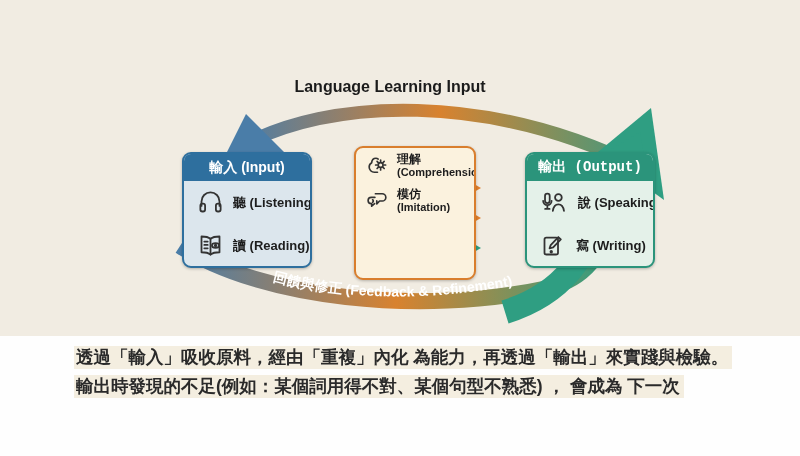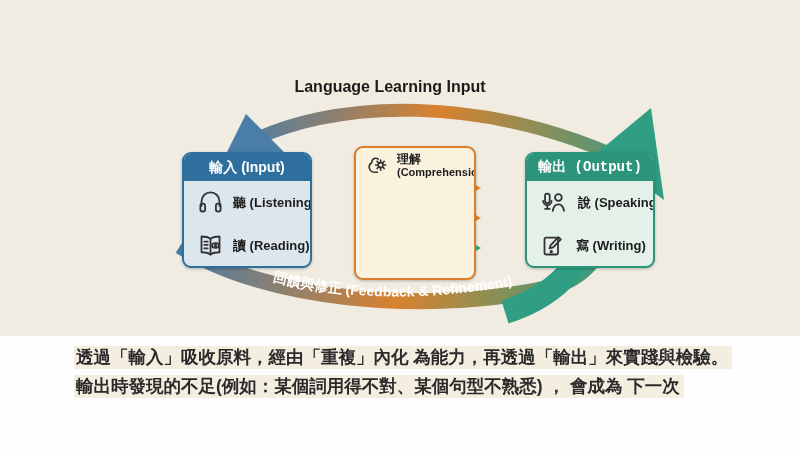--- a/index.html
+++ b/index.html
@@ -148,20 +148,31 @@
       <svg class="icn" width="25" height="25" viewBox="0 0 24 24">
         <path d="M12 18.5H9a5 5 0 0 1-5-5c0-1.8 1-3.4 2.4-4.2C6.6 6.8 8.3 5 10.5 5c.9 0 1.6.3 2.2.8"></path>
         <circle cx="15" cy="11.5" r="2.3"></circle>
         <path d="M15 8.2v-1.5M15 14.8v1.5M18.3 11.5h1.5M11.7 11.5h-1.5M17.3 9.2l1.1-1.1M12.7 13.8l-1.1 1.1M17.3 13.8l1.1 1.1M12.7 9.2l-1.1-1.1"></path>
       </svg>
       <span class="lbl2">
         <span class="cjk">理解</span>
         <span class="en">(Comprehension)</span>
       </span>
     </div>
+    <div class="row">
+      <svg class="icn" width="25" height="25" viewBox="0 0 24 24">
+        <path d="M10 5.5h6.5A3.5 3.5 0 0 1 20 9c0 2-1.6 3.5-3.5 3.5H14l-2.7 2.7V12.4"></path>
+        <path d="M9.5 9H6a3 3 0 0 0-3 3c0 1.7 1.3 3 3 3h.4v2.5l2.8-2.6"></path>
+        <path d="M7.3 11.3c.9.5.9 1.9 0 2.4"></path>
+      </svg>
+      <span class="lbl2">
+        <span class="cjk">模仿</span>
+        <span class="en">(Imitation)</span>
+      </span>
+    </div>
   </div>
 
   <div class="fbox box-output">
     <div class="hd">輸出 (Output)</div>
     <div class="row">
       <svg class="icn" width="29" height="27" viewBox="0 0 26 24">
         <circle cx="16.5" cy="7.5" r="3"></circle>
         <path d="M11.5 19.5c.6-3.8 2.3-5.8 5-5.8s4.4 2 5 5.8"></path>
         <rect x="4.5" y="4" width="4.2" height="8.5" rx="2.1"></rect>
         <path d="M2.8 10.5a3.8 3.8 0 0 0 7.6 0M6.6 14.3v3M4.6 17.8h4"></path>

